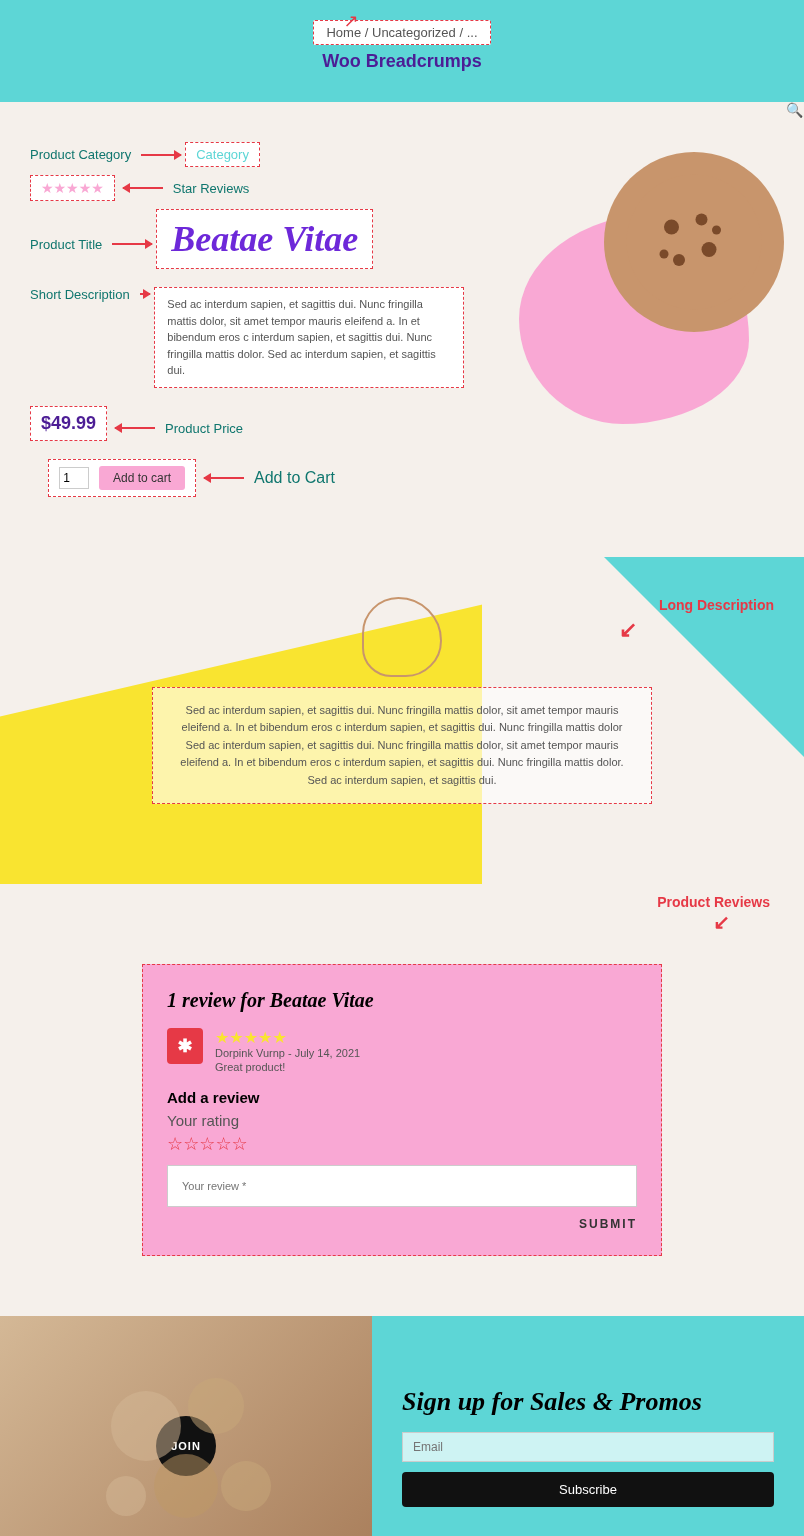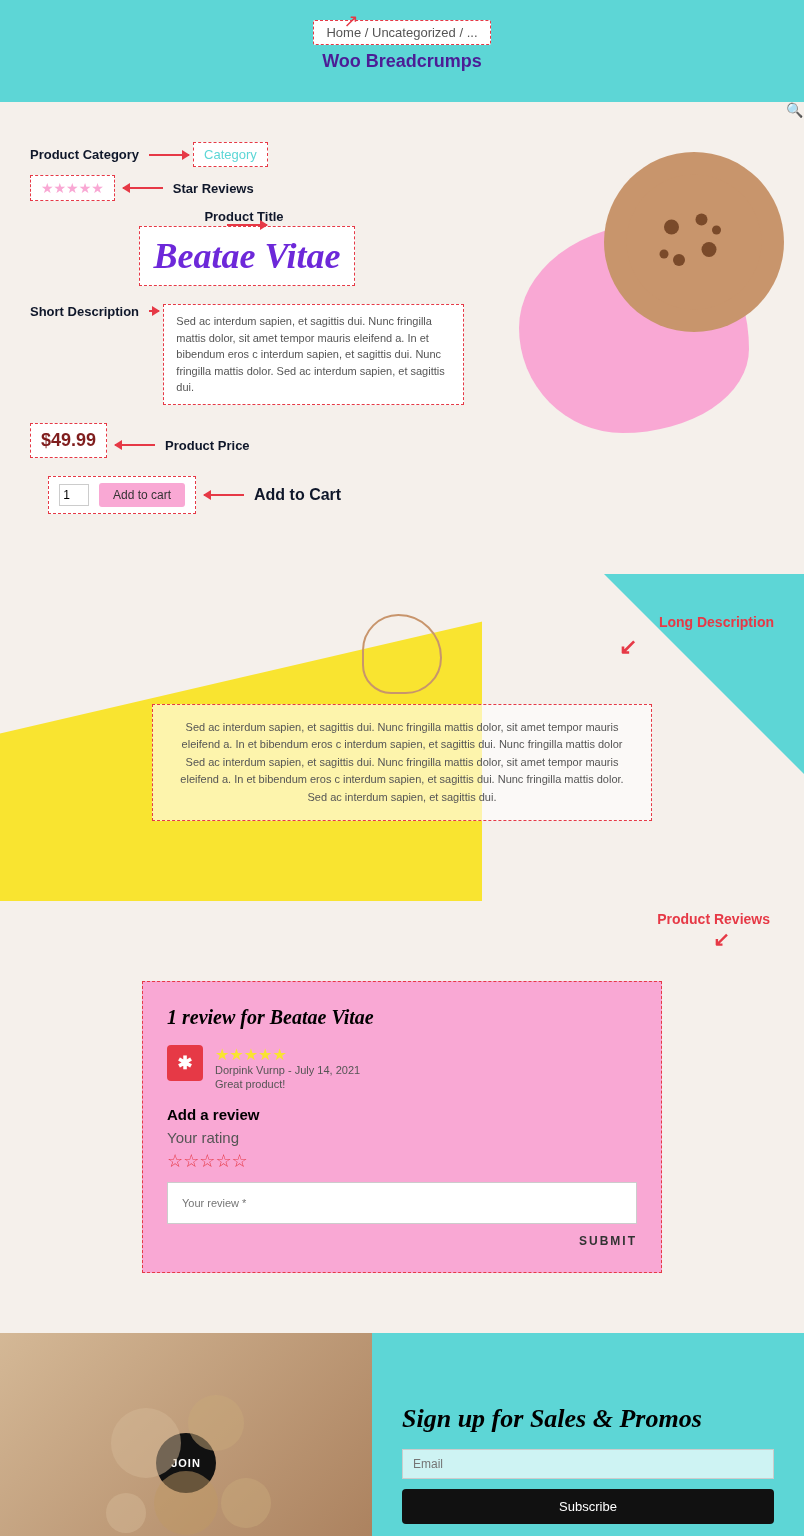--- a/index.html
+++ b/index.html
@@ -79,23 +79,23 @@
     .search-icon-top {
       position: absolute;
       top: 0;
       right: 0;
       font-size: 14px;
       color: #777;
     }
 
     
     .annotation {
-      color: #0f172a;
+      color: #0f766e;
       font-size: 13px;
-      font-weight: bold;
+      font-weight: normal;
       display: inline-block;
     }
     .arrow-right {
       display: inline-block;
       width: 40px;
       height: 2px;
       background: #e63946;
       position: relative;
       margin: 0 4px;
     }
@@ -166,21 +166,21 @@
       font-size: 11px;
       color: #555;
       line-height: 1.5;
       margin-bottom: 10px;
     }
     .price-box {
       border: 1.5px dashed #e63946;
       padding: 6px 10px;
       display: inline-block;
       background: white;
-      color: #7f1d1d;
+      color: #4c1d95;
       font-size: 18px;
       font-weight: bold;
       margin-bottom: 10px;
     }
     .add-to-cart-box {
       border: 1.5px dashed #e63946;
       padding: 6px 10px;
       background: white;
       display: flex;
       align-items: center;
@@ -442,21 +442,21 @@
         <span class="arrow-right"></span>
         <span class="category-box">Category</span>
       </div>
 
       <div style="display:flex; align-items:center; margin-bottom:8px;">
         <span class="star-box" style="font-size:14px; color:#f9a8d4;">★★★★★</span>
         <span class="arrow-left" style="margin-left:8px;"></span>
         <span class="annotation" style="margin-left:6px;">Star Reviews</span>
       </div>
 
-      <div style="display:flex; align-items:center; margin-bottom:8px;flex-direction:column;">
+      <div style="display:flex; align-items:center; margin-bottom:8px;">
         <span class="annotation" style="margin-right:6px;">Product Title</span>
         <span class="arrow-right"></span>
         <span class="product-title-box">
           <span class="product-title-text">Beatae Vitae</span>
         </span>
       </div>
 
       <div style="display:flex; align-items:flex-start; margin-bottom:8px;">
         <span class="annotation" style="margin-right:6px; white-space:nowrap;">Short Description</span>
         <span class="arrow-right" style="margin-top:6px;"></span>

